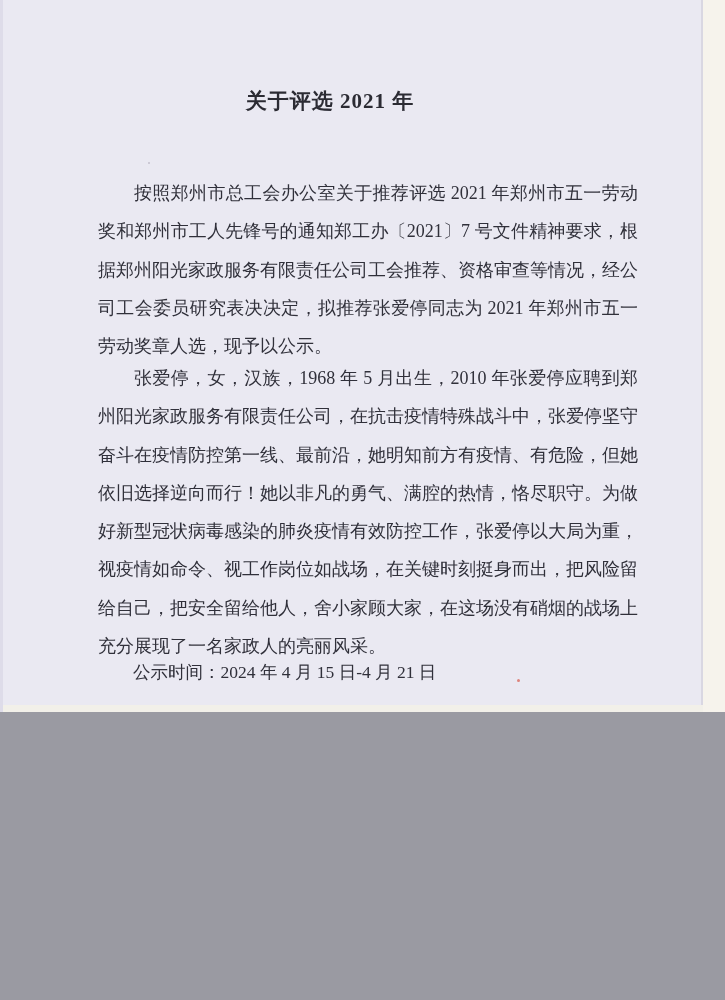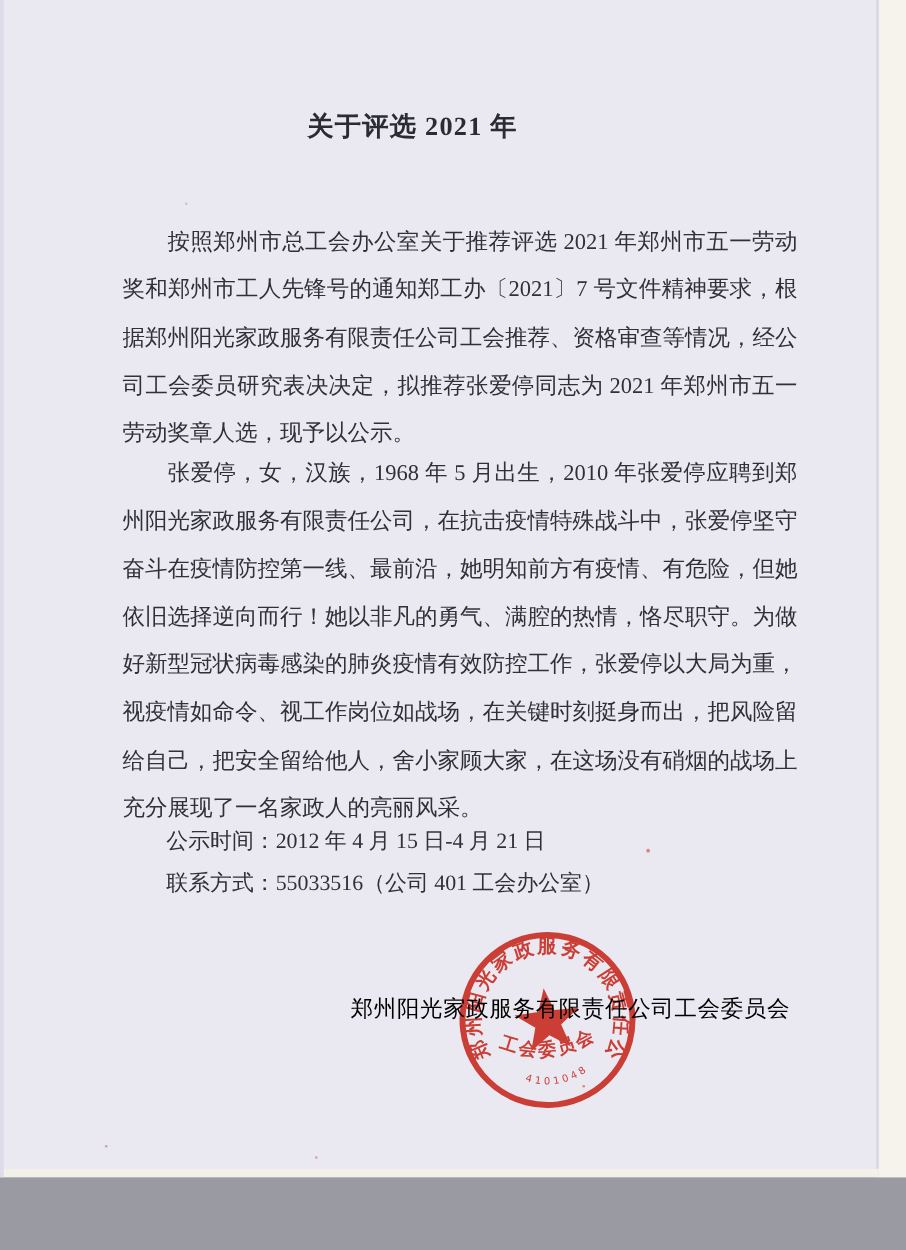--- a/index.html
+++ b/index.html
@@ -1,18 +1,18 @@
 <!DOCTYPE html>
 <html><head>
 <meta charset="utf-8">
 <style>
   html,body{margin:0;padding:0;background:#9a9aa2;}
   .page{
     position:relative;
-    width:725px;height:942px;
+    width:725px;height:712px;
     background:#eae9f2;
     overflow:hidden;
     font-family:"Liberation Serif","DejaVu Serif",serif;
     color:#2e2e36;
   }
   
   .edge-right{position:absolute;top:0;right:0;width:22px;height:1000px;background:#f6f3ec;}
   .edge-right-line{position:absolute;top:0;left:701px;width:2px;height:1000px;background:#d9d7e2;}
   .edge-bottom{position:absolute;left:0;bottom:0;width:703px;height:7px;background:#f2f0e9;}
   .edge-left{position:absolute;top:0;left:0;width:3px;height:1000px;background:#dedce9;}
@@ -69,22 +69,21 @@
   </div>
 
   <div class="body-para para1">
     <p>按照郑州市总工会办公室关于推荐评选 2021 年郑州市五一劳动奖和郑州市工人先锋号的通知郑工办〔2021〕7 号文件精神要求，根据郑州阳光家政服务有限责任公司工会推荐、资格审查等情况，经公司工会委员研究表决决定，拟推荐张爱停同志为 2021 年郑州市五一劳动奖章人选，现予以公示。</p>
   </div>
   <div class="body-para para2">
     <p>张爱停，女，汉族，1968 年 5 月出生，2010 年张爱停应聘到郑州阳光家政服务有限责任公司，在抗击疫情特殊战斗中，张爱停坚守奋斗在疫情防控第一线、最前沿，她明知前方有疫情、有危险，但她依旧选择逆向而行！她以非凡的勇气、满腔的热情，恪尽职守。为做好新型冠状病毒感染的肺炎疫情有效防控工作，张爱停以大局为重，视疫情如命令、视工作岗位如战场，在关键时刻挺身而出，把风险留给自己，把安全留给他人，舍小家顾大家，在这场没有硝烟的战场上充分展现了一名家政人的亮丽风采。</p>
   </div>
 
   <div class="notices">
-    <div>公示时间：2012 年 4 月 15 日-4 月 21 日</div>
-    <div>联系方式：55033516（公司 401 工会办公室）</div>
+    <div>公示时间：2024 年 4 月 15 日-4 月 21 日</div>
   </div>
 
   <div class="signature">郑州阳光家政服务有限责任公司工会委员会</div>
 
   <svg class="stamp" viewBox="0 0 160 160" xmlns="http://www.w3.org/2000/svg">
     <defs>
       <path id="arcTop" d="M 38.2,109.3 A 51,51 0 1 1 121.8,109.3" fill="none"></path>
       <path id="arcMid" d="M 38,94 Q 80,119 122,94" fill="none"></path>
       <path id="arcNum" d="M 47,116 A 50,50 0 0 0 113,116" fill="none"></path>
     </defs>

